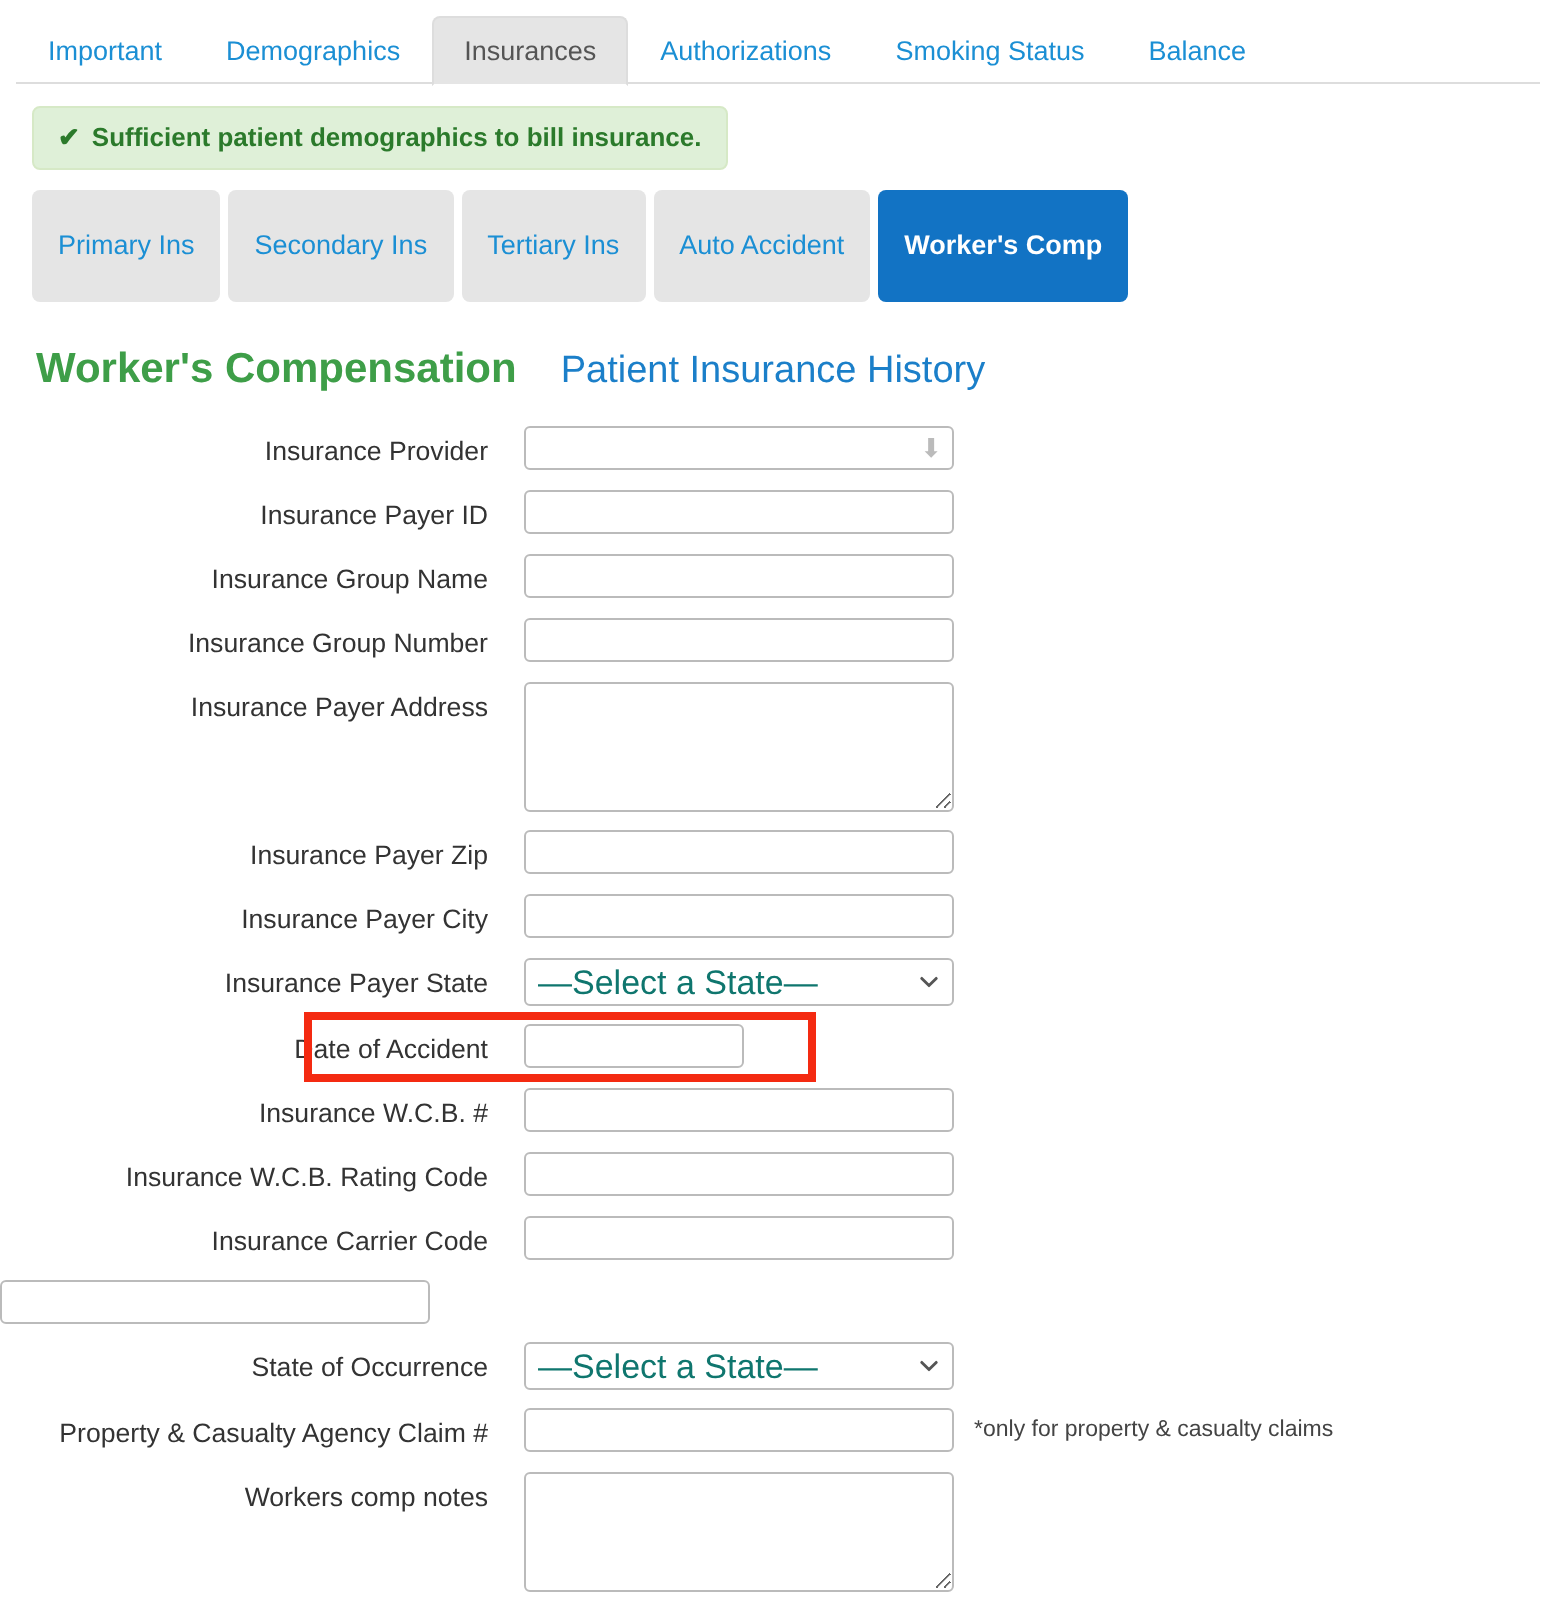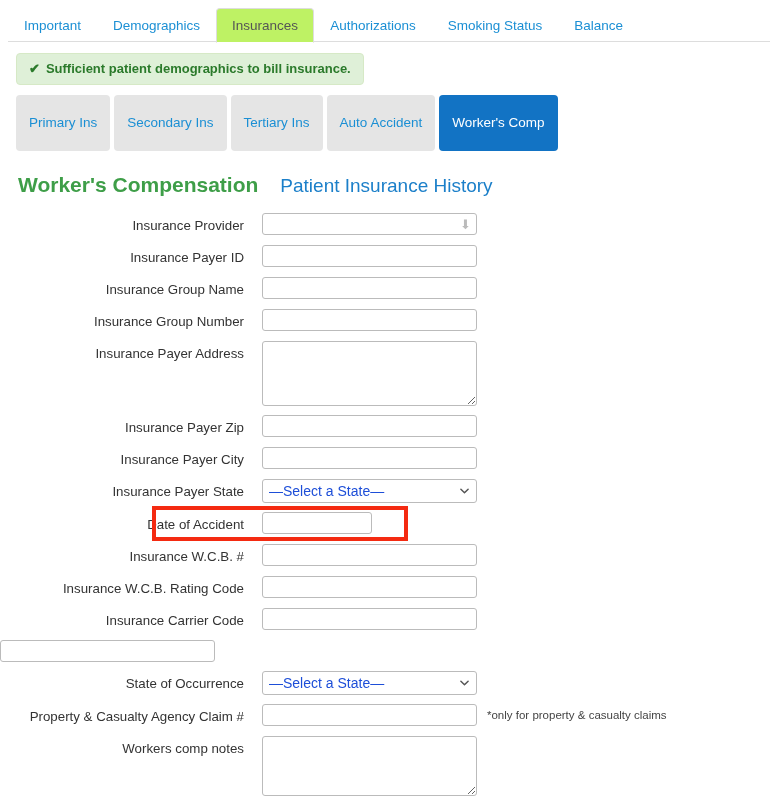--- a/index.html
+++ b/index.html
@@ -37,21 +37,21 @@
     line-height: 15px;
     border: 1px solid transparent;
     border-radius: 4px 4px 0 0;
     cursor: pointer;
     white-space: nowrap;
     background: transparent;
     margin-bottom: -1px;
   }
   .tab.active {
     color: #555555;
-    background: #bef264;
+    background: #e5e5e5;
     border-color: #dddddd;
     border-bottom-color: #ffffff;
     cursor: default;
   }
 
   
   .alert-success {
     margin: 11px 16px 0 16px;
     background: #dff0d8;
     border: 1px solid #d6e9c6;
@@ -81,20 +81,21 @@
     font-size: 13.5px;
     font-family: "Liberation Sans", sans-serif;
     padding: 20px 13px;
     line-height: 16px;
     cursor: pointer;
     white-space: nowrap;
   }
   .subtab.active {
     background: #1273c4;
     color: #ffffff;
+    font-weight: bold;
   }
 
   
   .headings {
     margin: 22px 0 0 18px;
     display: flex;
     align-items: baseline;
     gap: 22px;
   }
   .h-title {
@@ -170,22 +171,22 @@
     pointer-events: none;
   }
 
   .sel {
     width: 215px;
     height: 24px;
     border: 1px solid #bbbbbb;
     border-radius: 3px;
     background: #ffffff;
     font-family: "Liberation Sans", sans-serif;
-    font-size: 14px;
-    color: #1d4ed8;
+    font-size: 17px;
+    color: #0f766e;
     padding: 2px 20px 2px 6px;
     outline: none;
     -webkit-appearance: none;
     -moz-appearance: none;
     appearance: none;
   }
   .sel-wrap { position: relative; width: 215px; }
   .sel-chev {
     position: absolute;
     right: 8px; top: 50%;

